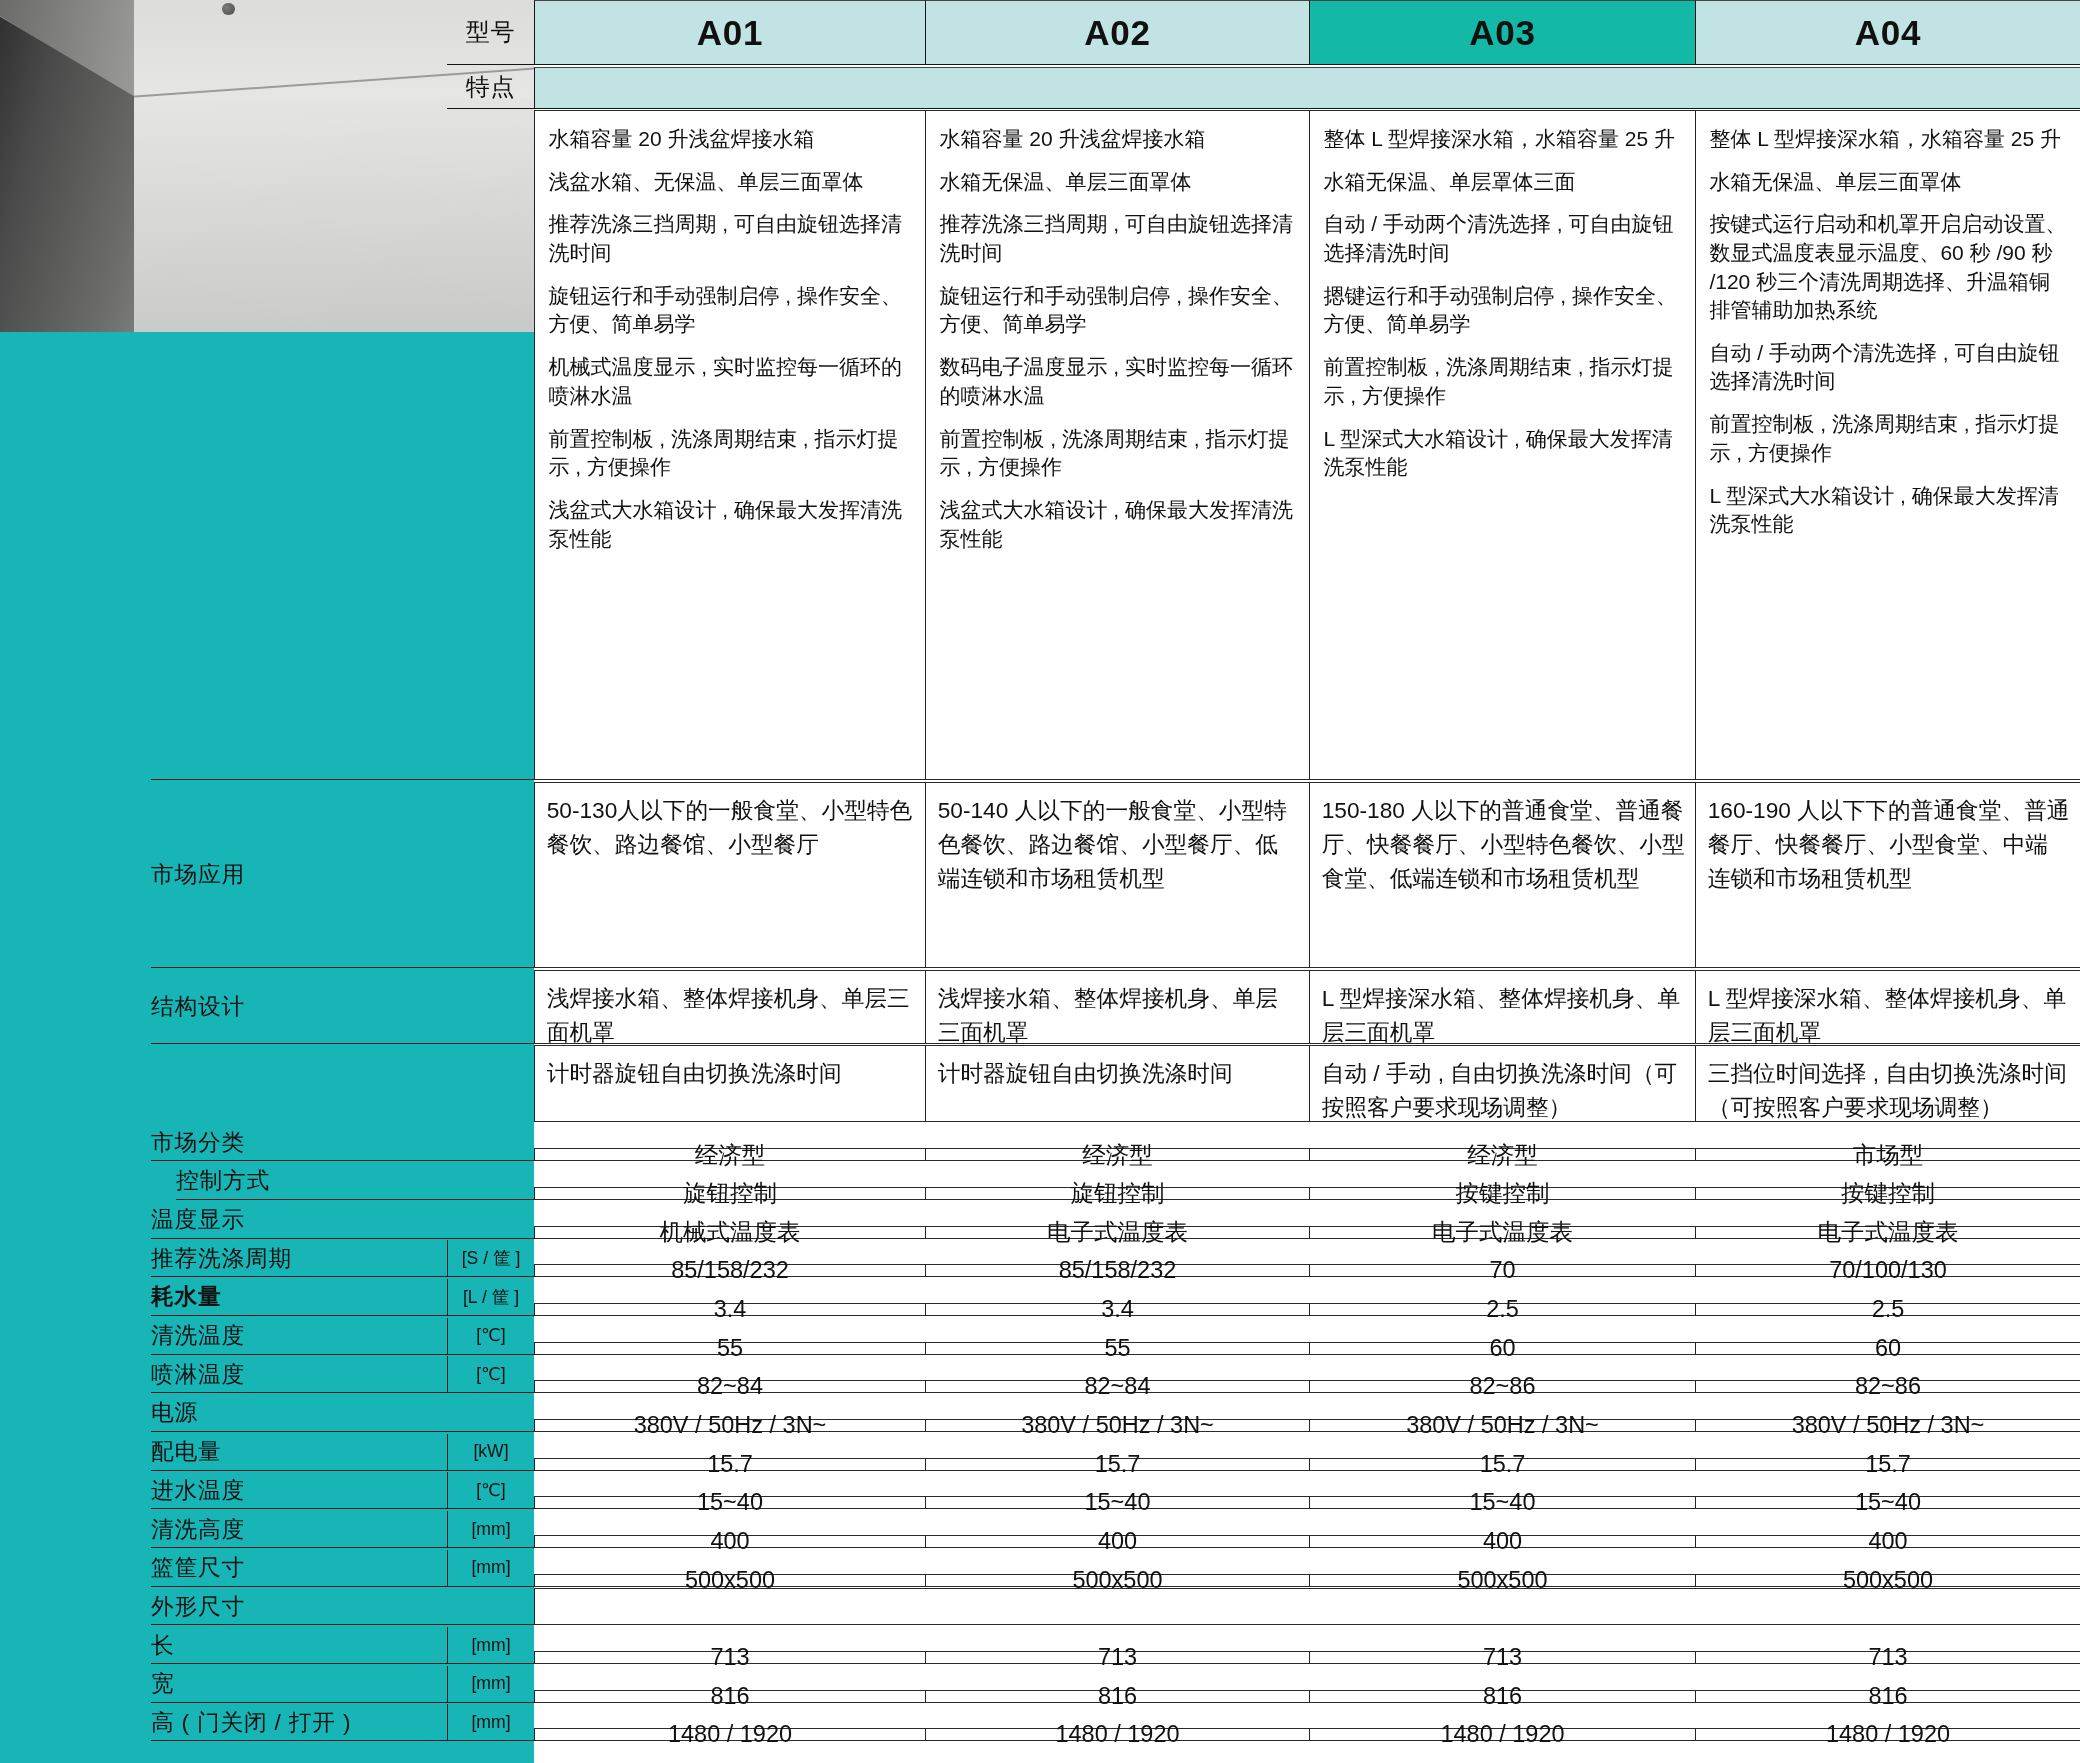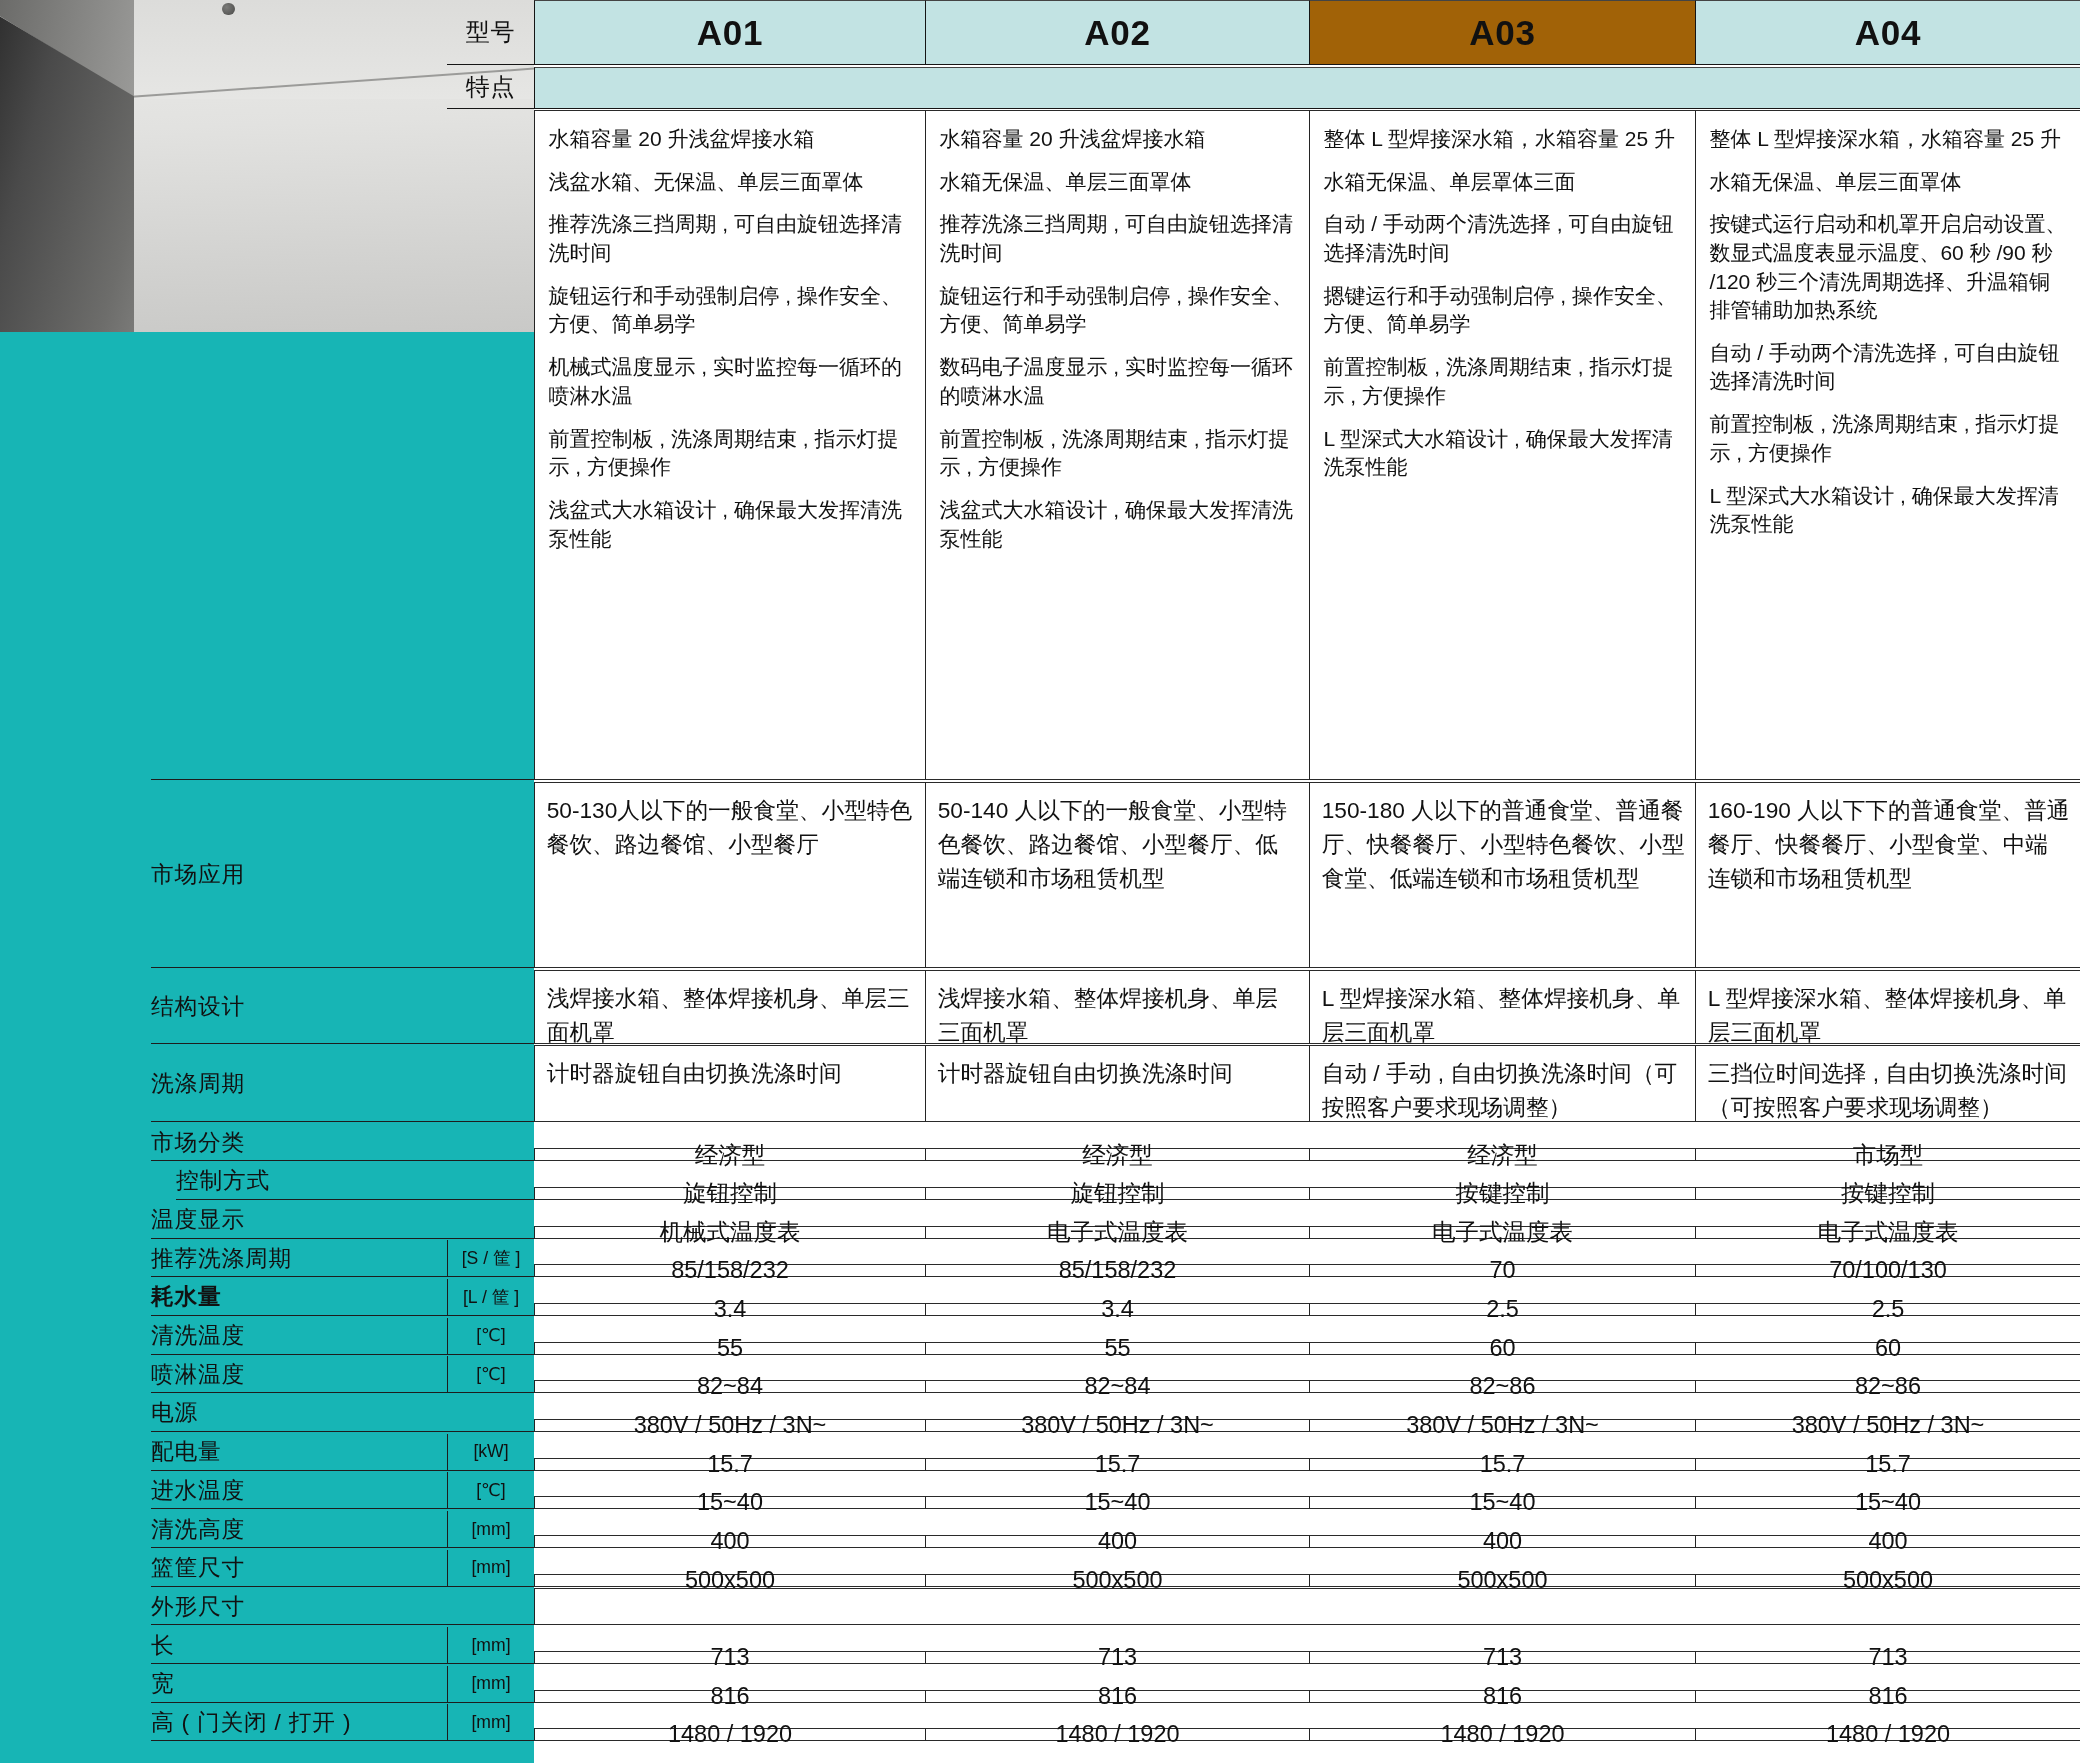--- a/index.html
+++ b/index.html
@@ -65,21 +65,21 @@
     <div class="photo-screw"></div>
   </div>
 
   <div class="teal-panel" style="background: rgb(23, 181, 181);"></div>
 
   <div id="grid">
 
     <div class="cell hdr-side" style="grid-row:1;grid-column:3">型号</div>
     <div class="cell hdr-model hdr-bg" style="grid-area: 1 / 4; background: rgb(194, 227, 227);">A01</div>
     <div class="cell hdr-model hdr-bg" style="grid-area: 1 / 5; background: rgb(194, 227, 227);">A02</div>
-    <div class="cell hdr-model hdr-bg" style="grid-area: 1 / 6; background: #a16207;">A03</div>
+    <div class="cell hdr-model hdr-bg" style="grid-area: 1 / 6; background: #14b8a6;">A03</div>
     <div class="cell hdr-model hdr-bg" style="grid-area: 1 / 7; background: rgb(194, 227, 227);">A04</div>
 
     <div class="cell hdr-side" style="grid-row:2;grid-column:3">特点</div>
     <div class="cell tedian-band hdr-bg" style="grid-row: 2; background: rgb(194, 227, 227);"></div>
 
     <div class="cell underline-only" style="grid-row:3;grid-column:2 / span 2"></div>
 
   <div class="cell dcell feature-cell" style="grid-area: 3 / 4;">
         <div class="feat-p">水箱容量 20 升浅盆焊接水箱</div>
         <div class="feat-p">浅盆水箱、无保温、单层三面罩体</div>
@@ -117,21 +117,20 @@
       <div class="cell label-cell" style="grid-area: 4 / 2 / auto / span 2;">市场应用</div>
       <div class="cell dcell para-cell" style="grid-area: 4 / 4;">50-130人以下的一般食堂、小型特色餐饮、路边餐馆、小型餐厅</div>
       <div class="cell dcell para-cell" style="grid-area: 4 / 5;">50-140 人以下的一般食堂、小型特色餐饮、路边餐馆、小型餐厅、低端连锁和市场租赁机型</div>
       <div class="cell dcell para-cell" style="grid-area: 4 / 6;">150-180 人以下的普通食堂、普通餐厅、快餐餐厅、小型特色餐饮、小型食堂、低端连锁和市场租赁机型</div>
       <div class="cell dcell para-cell" style="grid-area: 4 / 7;">160-190 人以下下的普通食堂、普通餐厅、快餐餐厅、小型食堂、中端连锁和市场租赁机型</div>
       <div class="cell label-cell" style="grid-area: 5 / 2 / auto / span 2;">结构设计</div>
       <div class="cell dcell para-cell" style="grid-area: 5 / 4;">浅焊接水箱、整体焊接机身、单层三面机罩</div>
       <div class="cell dcell para-cell" style="grid-area: 5 / 5;">浅焊接水箱、整体焊接机身、单层三面机罩</div>
       <div class="cell dcell para-cell" style="grid-area: 5 / 6;">L 型焊接深水箱、整体焊接机身、单层三面机罩</div>
       <div class="cell dcell para-cell" style="grid-area: 5 / 7;">L 型焊接深水箱、整体焊接机身、单层三面机罩</div>
-      <div class="cell label-cell" style="grid-area: 6 / 2 / auto / span 2;">洗涤周期</div>
       <div class="cell dcell para-cell" style="grid-area: 6 / 4;">计时器旋钮自由切换洗涤时间</div>
       <div class="cell dcell para-cell" style="grid-area: 6 / 5;">计时器旋钮自由切换洗涤时间</div>
       <div class="cell dcell para-cell" style="grid-area: 6 / 7;">三挡位时间选择 , 自由切换洗涤时间（可按照客户要求现场调整）</div>
       <div class="cell dcell para-cell" style="grid-area: 6 / 6;">自动 / 手动 , 自由切换洗涤时间（可按照客户要求现场调整）</div>
       <div class="cell label-cell" style="grid-area: 7 / 2 / auto / span 2;">市场分类</div>
       <div class="cell dcell center-cell" style="grid-area: 7 / 4;">经济型</div>
       <div class="cell dcell center-cell" style="grid-area: 7 / 5;">经济型</div>
       <div class="cell dcell center-cell" style="grid-area: 7 / 6;">经济型</div>
       <div class="cell dcell center-cell" style="grid-area: 7 / 7;">市场型</div>
       <div class="cell label-cell" style="grid-area: 8 / 2 / auto / span 2; margin-left: 25px;">控制方式</div>

